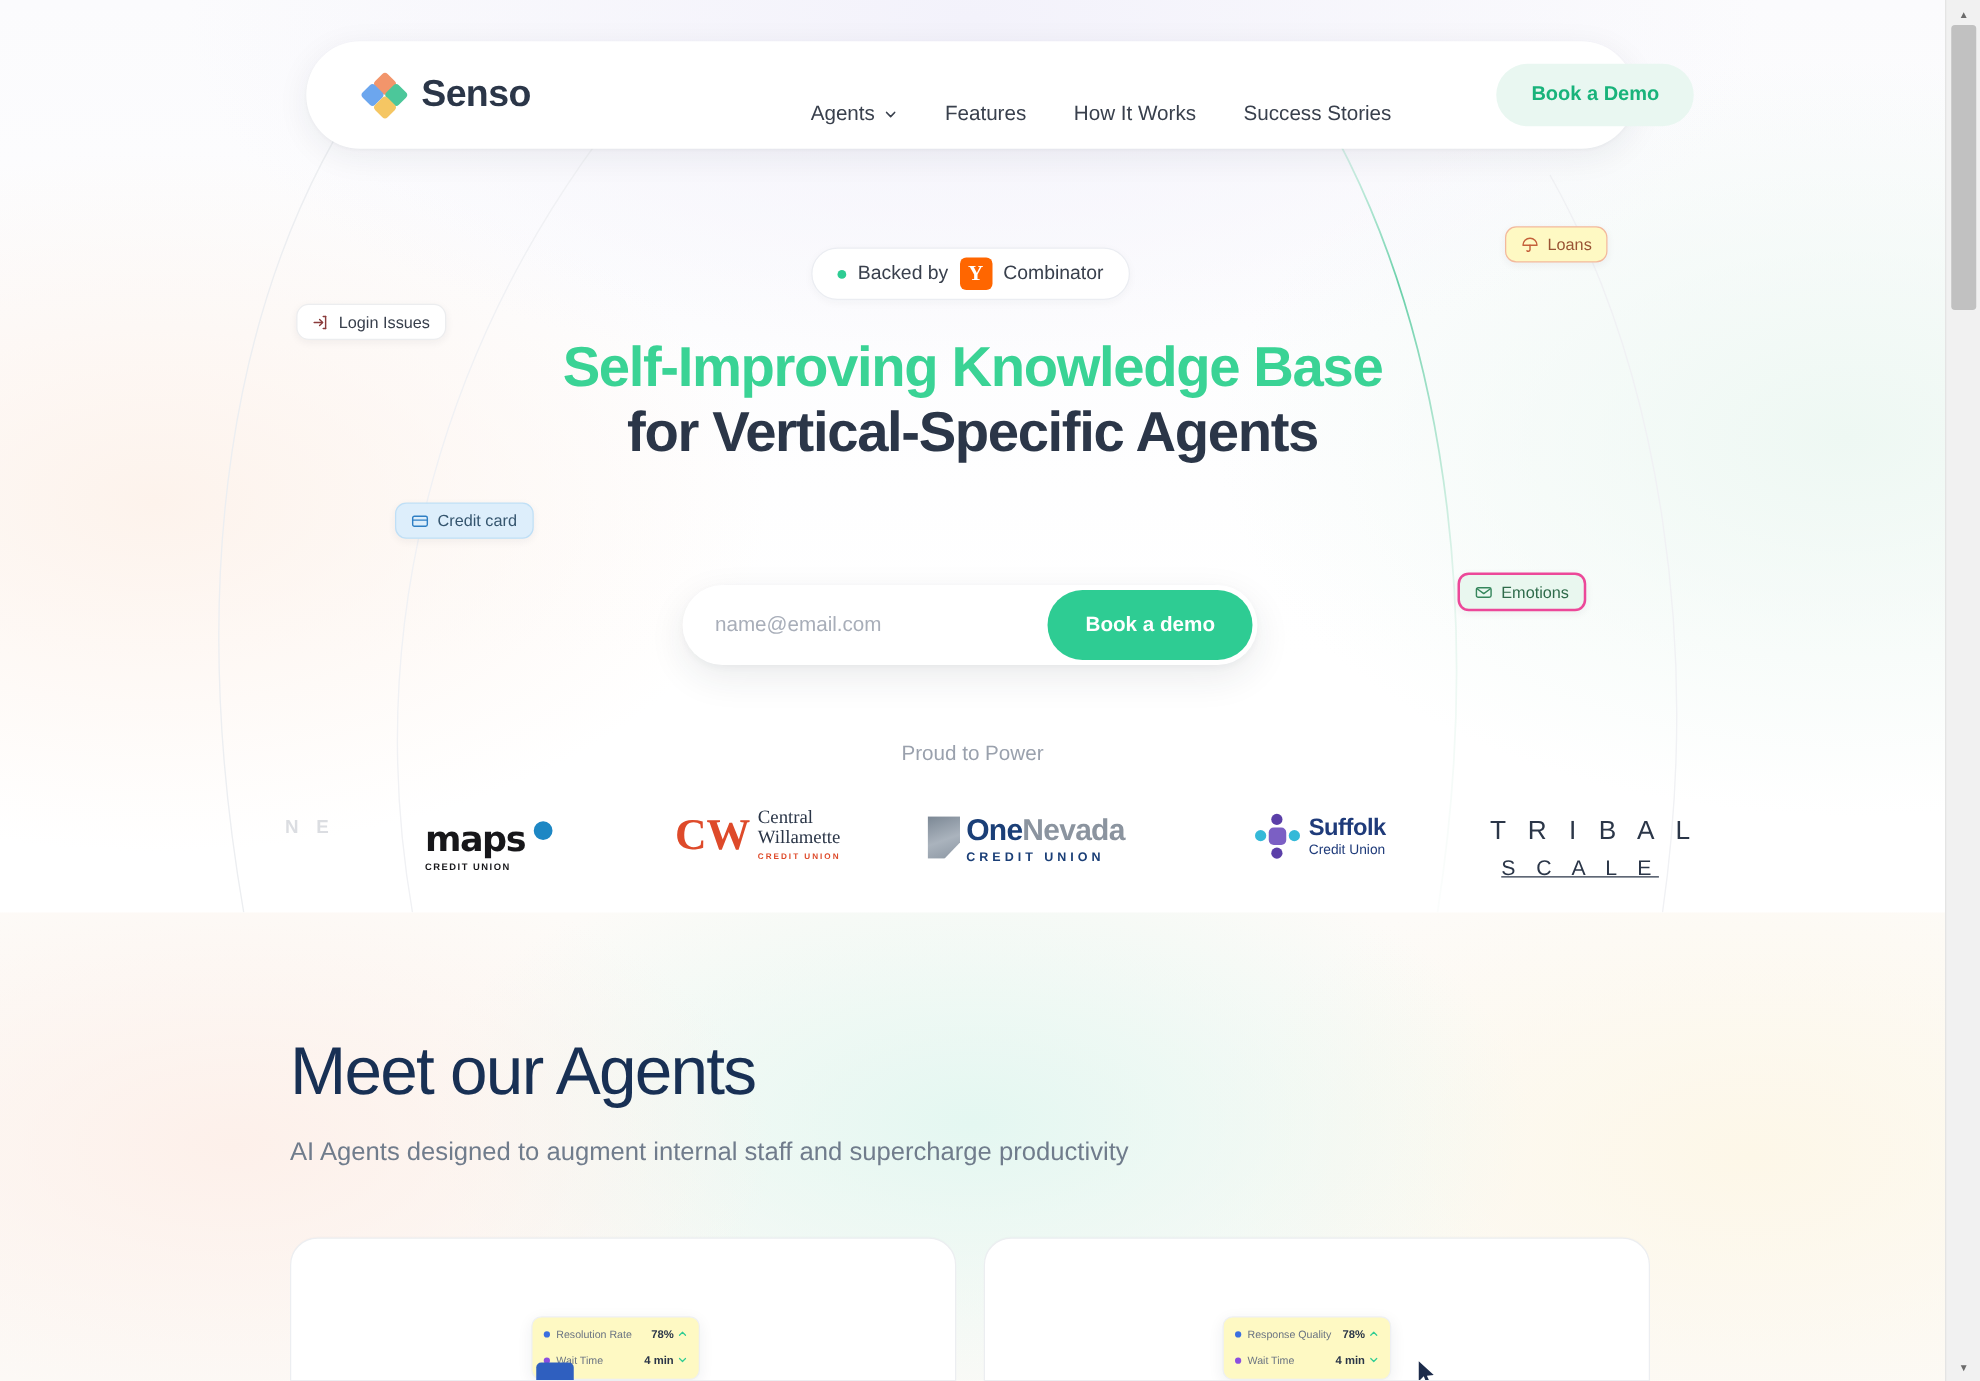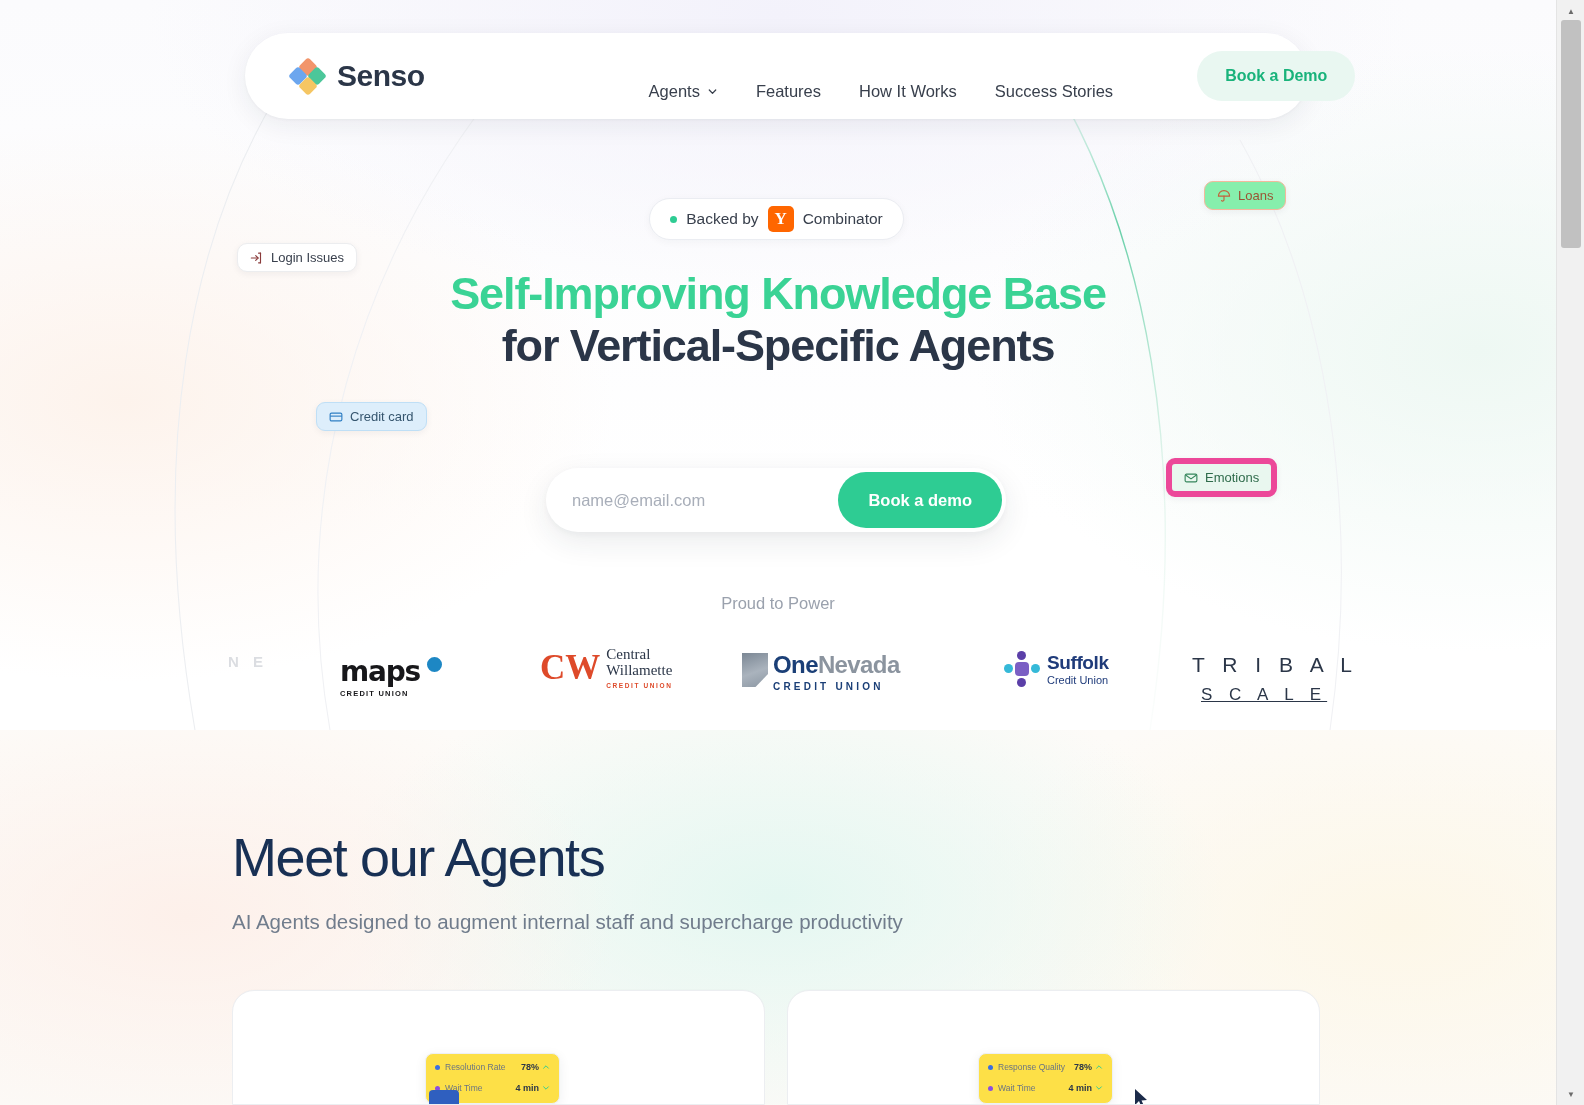--- a/index.html
+++ b/index.html
@@ -131,22 +131,22 @@
 
   
   .chip {
     position: absolute; display: flex; align-items: center; gap: 7px;
     padding: 6px 12px; border-radius: 9px; font-size: 13px;
     white-space: nowrap; box-shadow: 0 2px 7px rgba(30,41,59,0.06);
   }
   .chip svg { display: block; }
   .chip-login   { left: 237px;  top: 243px; background:#ffffff; border:1px solid #ecedef; color:#39404d; border-radius:10px; }
   .chip-credit  { left: 316px;  top: 402px; background:#ddeefb; border:1px solid #bfdff6; color:#35556e; }
-  .chip-loans   { left: 1204px; top: 181px; background:#86efac; border:1px solid #f3b99c; color:#9a5434; }
-  .chip-emotion { left: 1166px; top: 458px; background:#e9f7ef; border:6px solid #ec4899; color:#2f6b4b; }
+  .chip-loans   { left: 1204px; top: 181px; background:#fef9c3; border:1px solid #f3b99c; color:#9a5434; }
+  .chip-emotion { left: 1166px; top: 458px; background:#e9f7ef; border:2px solid #ec4899; color:#2f6b4b; }
 
   
   .proud {
     position: absolute; left: 0; top: 594px; width: 1556px;
     text-align: center; font-size: 16.5px; color: #9aa1ad;
   }
   .logos {
     position: absolute; left: 0; top: 645px; width: 1556px; height: 70px;
   }
   .logo-item { position: absolute; }
@@ -213,21 +213,21 @@
     border: 1px solid #eceef1;
     border-radius: 22px 22px 0 0;
     box-shadow: 0 -1px 0 rgba(0,0,0,0.01);
     overflow: hidden;
   }
   .agent-card.c1 { left: 232px; width: 533px; }
   .agent-card.c2 { left: 787px; width: 533px; }
 
   .metric-box {
     position: absolute; bottom: 0;
-    width: 135px; background: #fde047;
+    width: 135px; background: #fef9c3;
     border: 1px solid #eef0f3; border-radius: 8px;
     box-shadow: 0 3px 12px rgba(30,41,59,0.07);
     padding: 8px 9px 10px 9px;
   }
   .agent-card.c1 .metric-box { left: 192px; }
   .agent-card.c2 .metric-box { left: 190px; }
   .metric-row { display: flex; align-items: center; justify-content: space-between; margin-bottom: 11px; }
   .metric-row:last-child { margin-bottom: 0; }
   .metric-left { display: flex; align-items: center; gap: 5px; }
   .m-dot { width: 5px; height: 5px; border-radius: 50%; }

